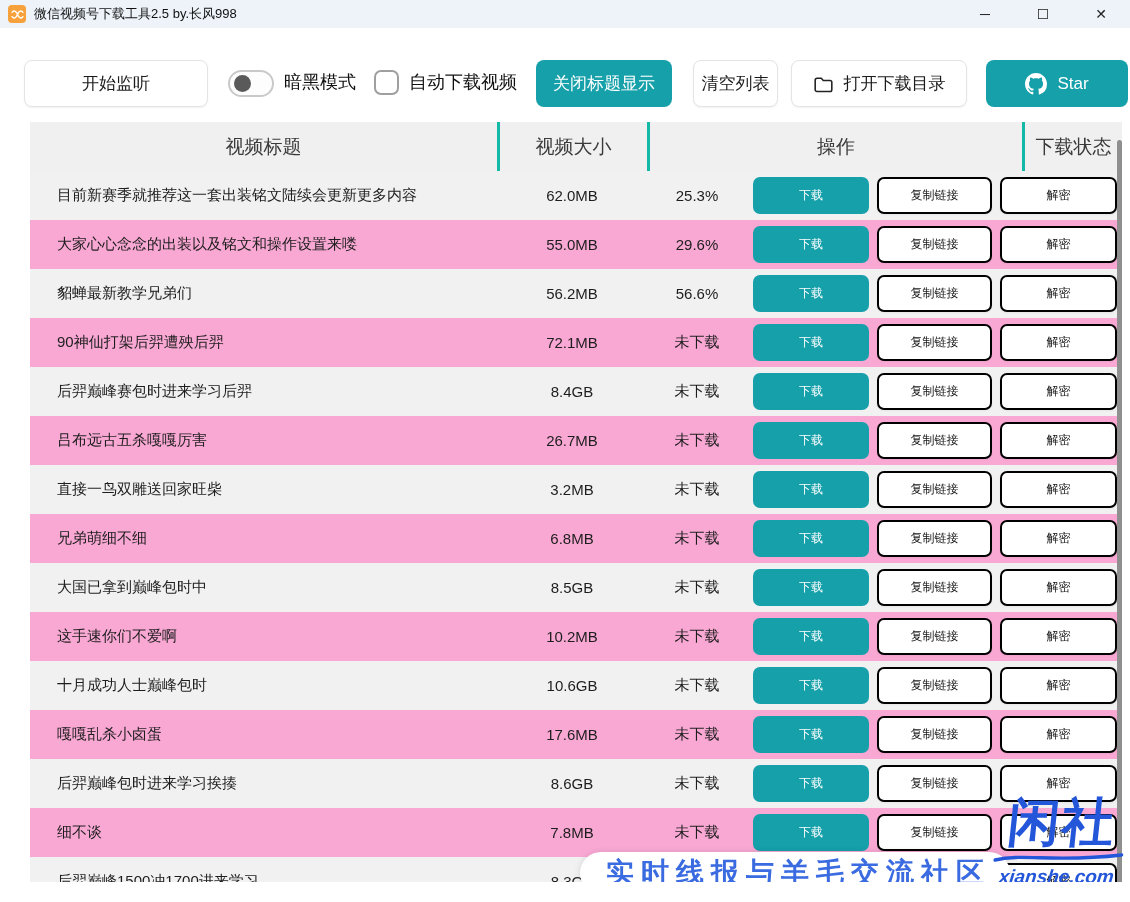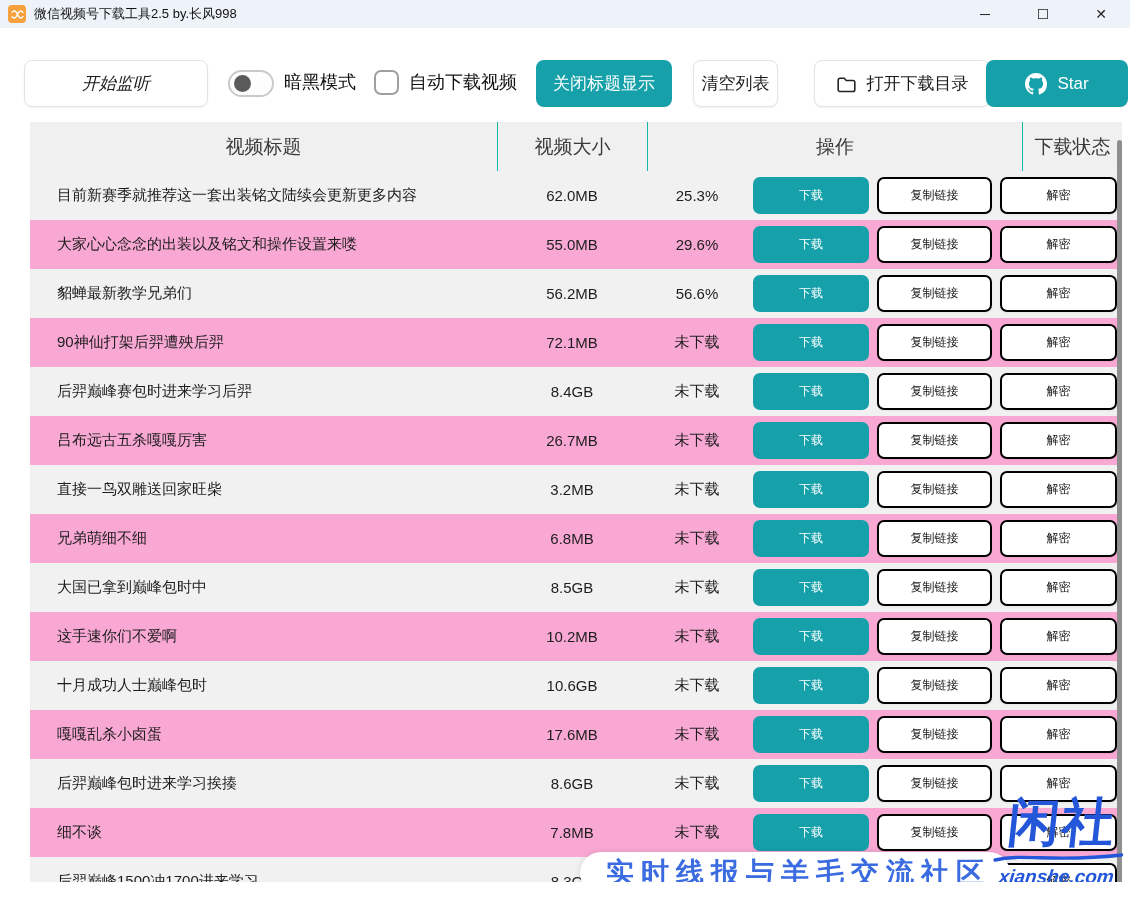--- a/index.html
+++ b/index.html
@@ -17,41 +17,41 @@
   .win-btn { width:58px; height:28px; display:flex; align-items:center; justify-content:center;
     font-size:14px; color:#222; cursor:default; }
 
   
   .toolbar { position:absolute; left:0; top:28px; width:1130px; height:94px; background:#fff; }
   .btn-outline { position:absolute; background:#fff; border:1px solid #e4e4e4; border-radius:8px;
     box-shadow:0 1px 2px rgba(0,0,0,.06); font-size:17px; color:#1a1a1a;
     display:flex; align-items:center; justify-content:center; cursor:pointer; }
   .btn-teal { position:absolute; background:#16a0aa; border:none; border-radius:8px;
     font-size:17px; color:#fff; display:flex; align-items:center; justify-content:center; cursor:pointer; }
-  #btn-start { left:24px; top:32px; width:184px; height:47px;font-style:italic; }
+  #btn-start { left:24px; top:32px; width:184px; height:47px; }
   .toggle { position:absolute; left:228px; top:42px; width:46px; height:27px; border:2px solid #c9c9c9;
     border-radius:14px; background:#fdfdfd; cursor:pointer; }
   .toggle .knob { position:absolute; left:4px; top:3px; width:17px; height:17px; border-radius:50%;
     background:#5a5a5a; }
   .tb-label { position:absolute; top:42px; font-size:18px; color:#111; white-space:nowrap; }
   #lbl-dark { left:284px; }
   .checkbox { position:absolute; left:374px; top:42px; width:25px; height:25px; border:2px solid #9f9f9f;
     border-radius:7px; background:#fff; cursor:pointer; }
   #lbl-auto { left:409px; }
   #btn-close-title { left:536px; top:32px; width:136px; height:47px; }
   #btn-clear { left:693px; top:32px; width:85px; height:47px; font-size:17px; }
-  #btn-open-dir { left:814px; top:32px; width:176px; height:47px; gap:10px; }
+  #btn-open-dir { left:791px; top:32px; width:176px; height:47px; gap:10px; }
   #btn-star { left:986px; top:32px; width:142px; height:47px; gap:10px; }
   .icon-svg { display:block; }
 
   
   .table { position:absolute; left:30px; top:122px; width:1092px; height:780px; }
   .thead { display:flex; height:49px; background:#f0f0f0; }
   .th { display:flex; align-items:center; justify-content:center; font-size:19px; color:#3a3a3a; }
-  .th + .th { border-left:1px solid #14b8a6; }
+  .th + .th { border-left:3px solid #14b8a6; }
   .col-title { width:467px; }
   .col-size  { width:150px; }
   .col-status{ width:100px; }
   .col-action{ width:375px; }
   .trow { display:flex; height:49px; align-items:center; background:#f9a8d4; }
   .trow:nth-child(odd) { background:#f1f1f1; }
   .cell { font-size:15px; color:#1d1d1d; }
   .cell.title { width:467px; padding-left:27px; white-space:nowrap; overflow:hidden; }
   .cell.size { width:150px; text-align:center; }
   .cell.status { width:100px; text-align:center; }

